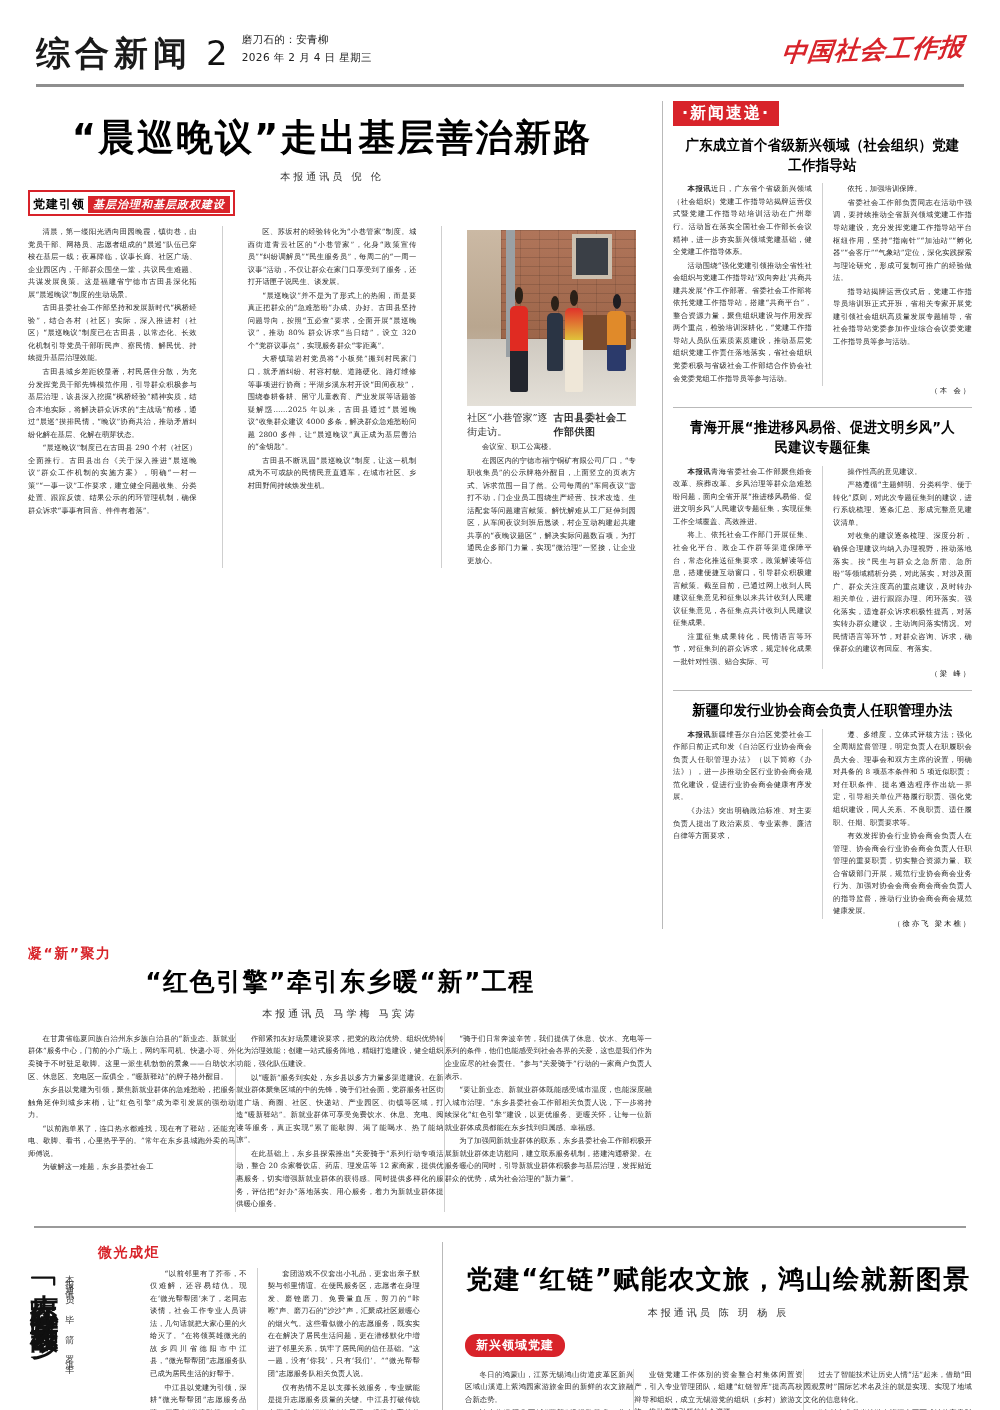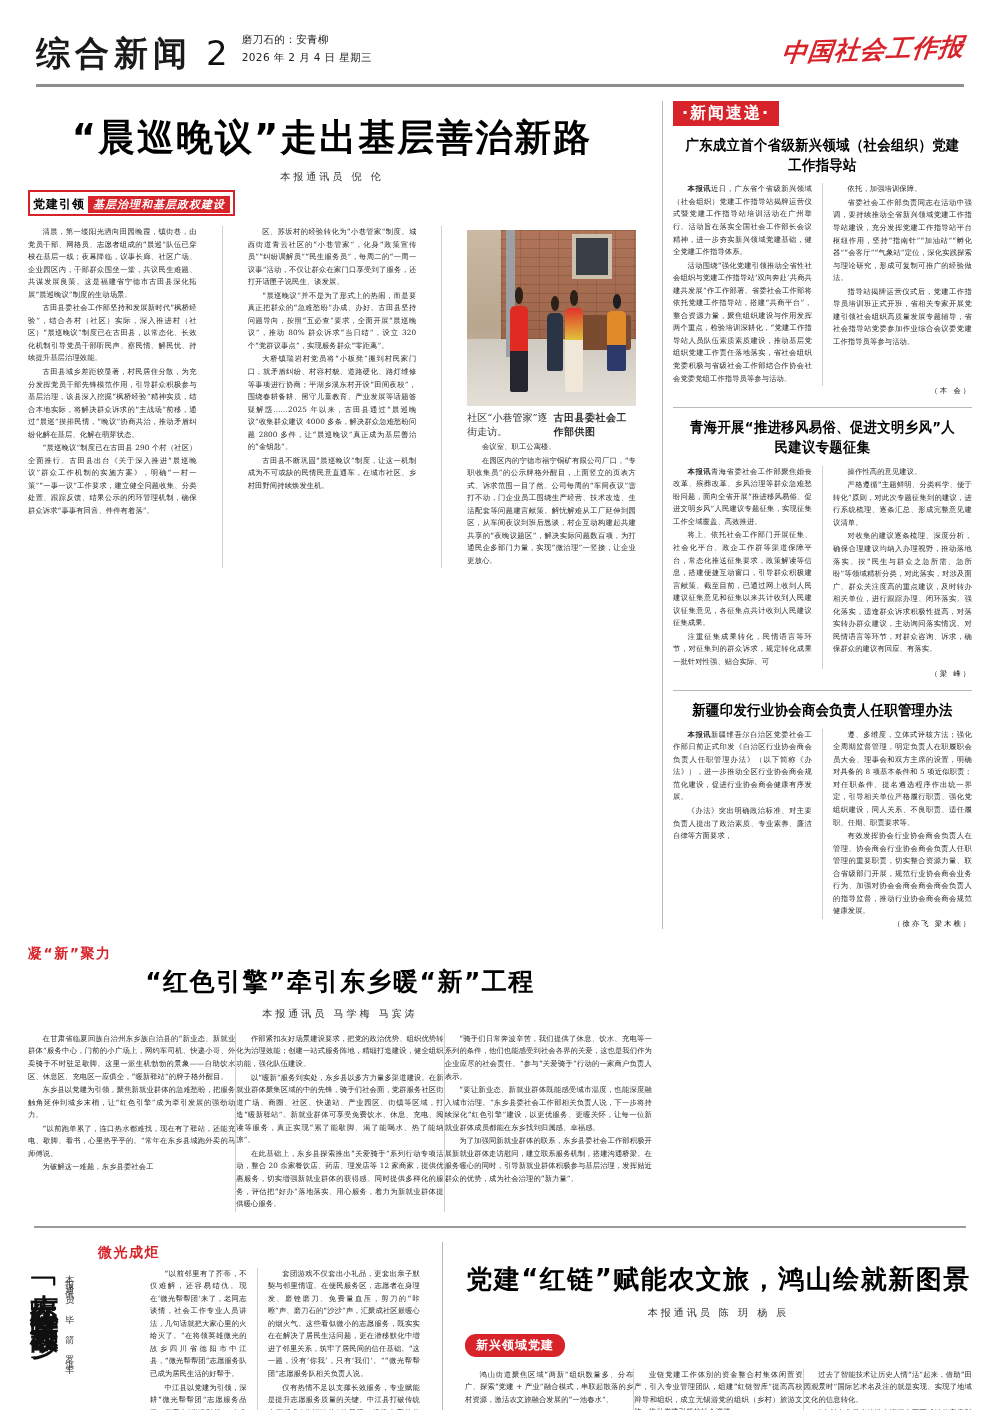--- a/index.html
+++ b/index.html
@@ -338,20 +338,21 @@
     <div class="vsep"></div>
 
     <div class="bot-right">
       <div class="hl hl3">党建“红链”赋能农文旅，鸿山绘就新图景</div>
       <div class="byline">本报通讯员  陈  玥  杨  辰</div>
       <div style="margin-top:14px">
         <span class="badge-red">新兴领域党建</span>
       </div>
       <div class="cols3b">
         <div class="body-col" id="a4c1">
+            <p>冬日的鸿蒙山，江苏无锡鸿山街道皮革区新兴区域山溪道上紫鸿园家游旅金田的新鲜的农文旅融合新态势。</p>
             <p>鸿山街道聚焦区域“两新”组织数量多、分布广、探索“党建 + 产业”融合模式，串联起散落的乡村资源，激活农文旅融合发展的“一池春水”。</p>
           </div>
         <div class="colsep"></div>
         <div class="body-col" id="a4c2">
             <p>业链党建工作体别的资金整合村集体闲置资产，引入专业管理团队，组建“红链智库”提高高校辩导和组织，成立无锡游党的组织（乡村）旅游文旅，推动党建引领的社会资源。</p>
           </div>
         <div class="colsep"></div>
         <div class="body-col" id="a4c3">
             <p>过去了智能技术让历史人情“活”起来，借助“田园观景时”国际艺术名及注的就是实现、实现了地域文化的信息转化。</p>
             <p>“古村文化是当地独有资源中不可或缺的宝贵财富，也是鸿山街道乡村振兴的重要资源。”鸿山街道相关负责人表示，“下一步我们将继续强化党建引领，把资源优势转化为发展优势，让更多村民共享发展成果。”</p>

